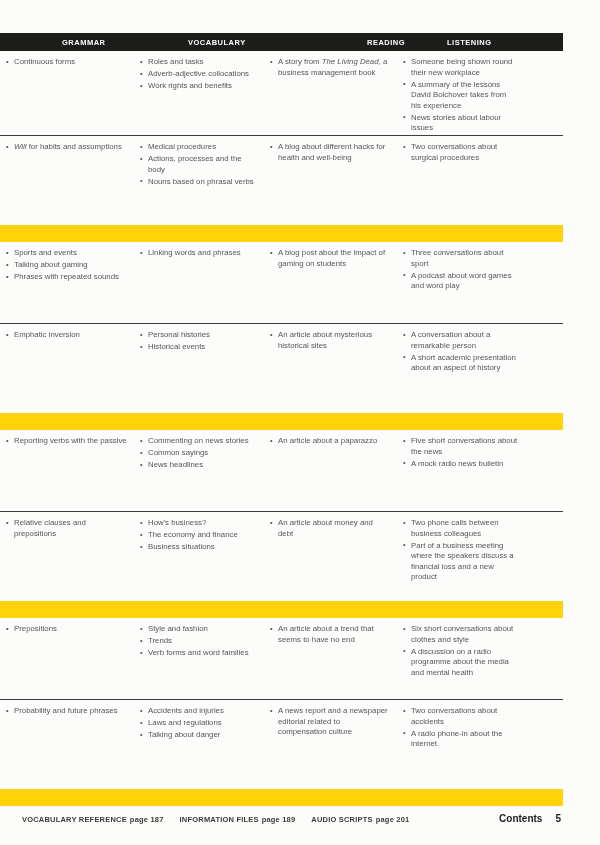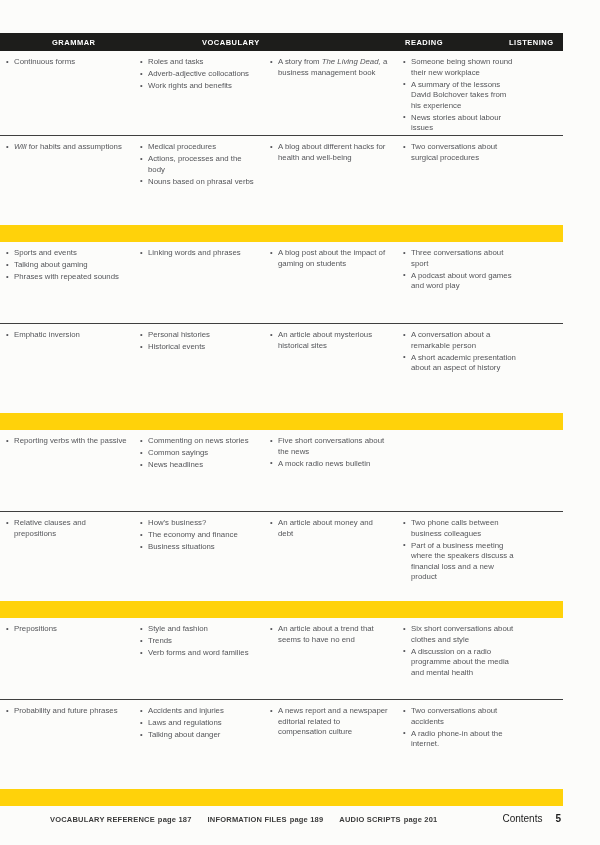--- a/index.html
+++ b/index.html
@@ -13,21 +13,21 @@
     width:600px;height:845px;background:#FCFCFA;
     font-family:"Liberation Sans", sans-serif;
     overflow:hidden;
   }
   .page{position:relative;width:600px;height:845px;box-sizing:border-box;padding-top:33px;}
 
   
   .header-bar{
     width:563px;height:18px;background:var(--header-bg);
     display:grid;grid-template-columns:134px 130px 133px 128px;
-    padding-left:38px;box-sizing:border-box;align-items:center;gap:24px;
+    padding-left:48px;box-sizing:border-box;align-items:center;
   }
   .header-bar .hcell{color:#FFFFFF;font-size:7.5px;font-weight:bold;letter-spacing:0.5px;}
   .header-bar .hcell:nth-child(1){padding-left:14px;}
   .header-bar .hcell:nth-child(2){padding-left:6px;}
   .header-bar .hcell:nth-child(3){padding-left:7px;margin-left:48px;}
   .header-bar .hcell:nth-child(4){padding-left:2px;}
 
   
   .row{
     width:563px;box-sizing:border-box;
@@ -49,25 +49,25 @@
   .row em{font-style:italic;}
 
   .row-line{width:563px;height:0;border-top:1px solid var(--line);}
   .yellow-bar{width:563px;height:17px;background:var(--yellow);}
 
   
   .footer{
     width:563px;margin-top:7px;
     display:flex;align-items:baseline;box-sizing:border-box;
   }
-  .refs{display:flex;gap:16px;margin-left:50px;}
+  .refs{display:flex;gap:16px;margin-left:22px;}
   .ref{font-size:7.5px;font-weight:bold;color:#3B3B3B;letter-spacing:0.2px;white-space:nowrap;}
   .ref .pg{margin-left:3px;}
   .contents{margin-left:auto;margin-right:2px;display:flex;gap:13px;align-items:baseline;}
-  .contents .clabel{font-size:10px;font-weight:normal;color:#1C1C1C;}
+  .contents .clabel{font-size:10px;font-weight:bold;color:#1C1C1C;}
   .contents .cnum{font-size:10px;font-weight:bold;color:#1C1C1C;}
 </style>
 </head>
 <body>
 
 <div class="page">
 
   <div class="header-bar">
     <span class="hcell">GRAMMAR</span>
     <span class="hcell">VOCABULARY</span>
@@ -148,20 +148,23 @@
   </div>
 <div class="yellow-bar"></div>
   <div class="row row-a">
     <ul>
           <li><span>Reporting verbs with the passive</span></li>
         </ul>
     <ul>
           <li><span>Commenting on news stories</span></li>
           <li><span>Common sayings</span></li>
           <li><span>News headlines</span></li>
+        </ul>
+    <ul>
+          <li><span>An article about a paparazzo</span></li>
         </ul>
     <ul>
           <li><span>Five short conversations about the news</span></li>
           <li><span>A mock radio news bulletin</span></li>
         </ul>
   </div>
 <div class="row-line"></div>
   <div class="row row-b">
     <ul>
           <li><span>Relative clauses and prepositions</span></li>

